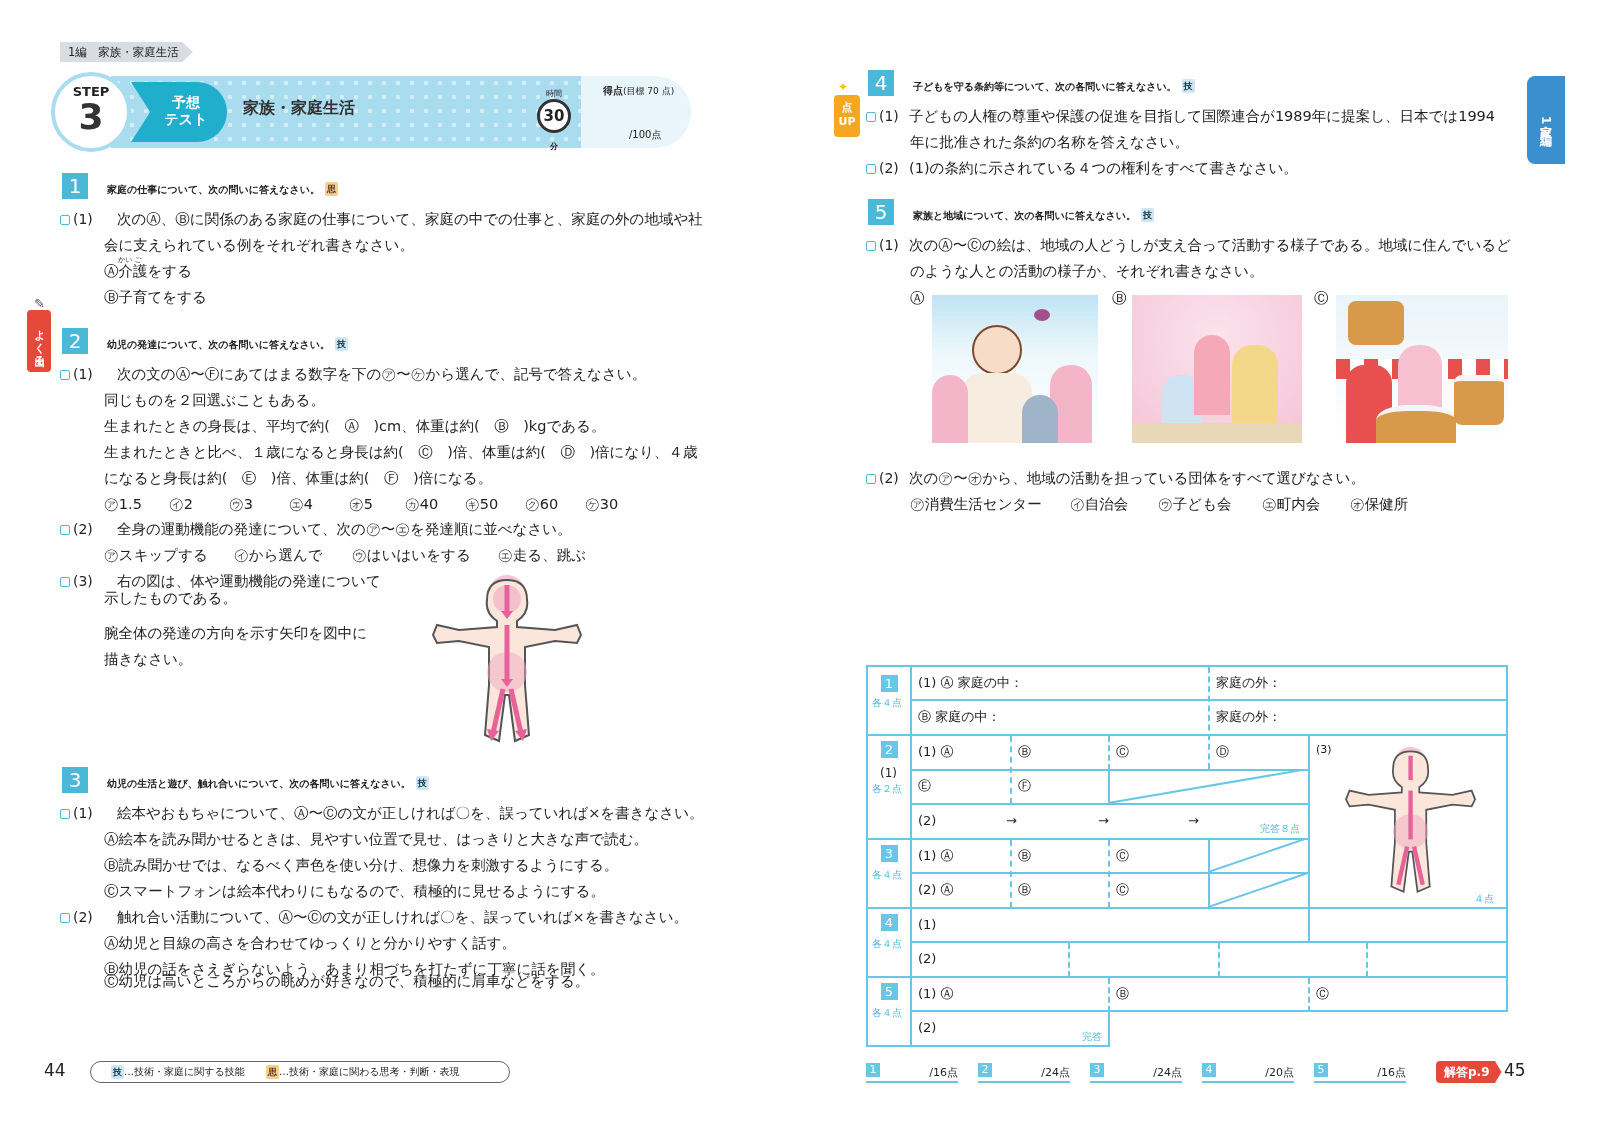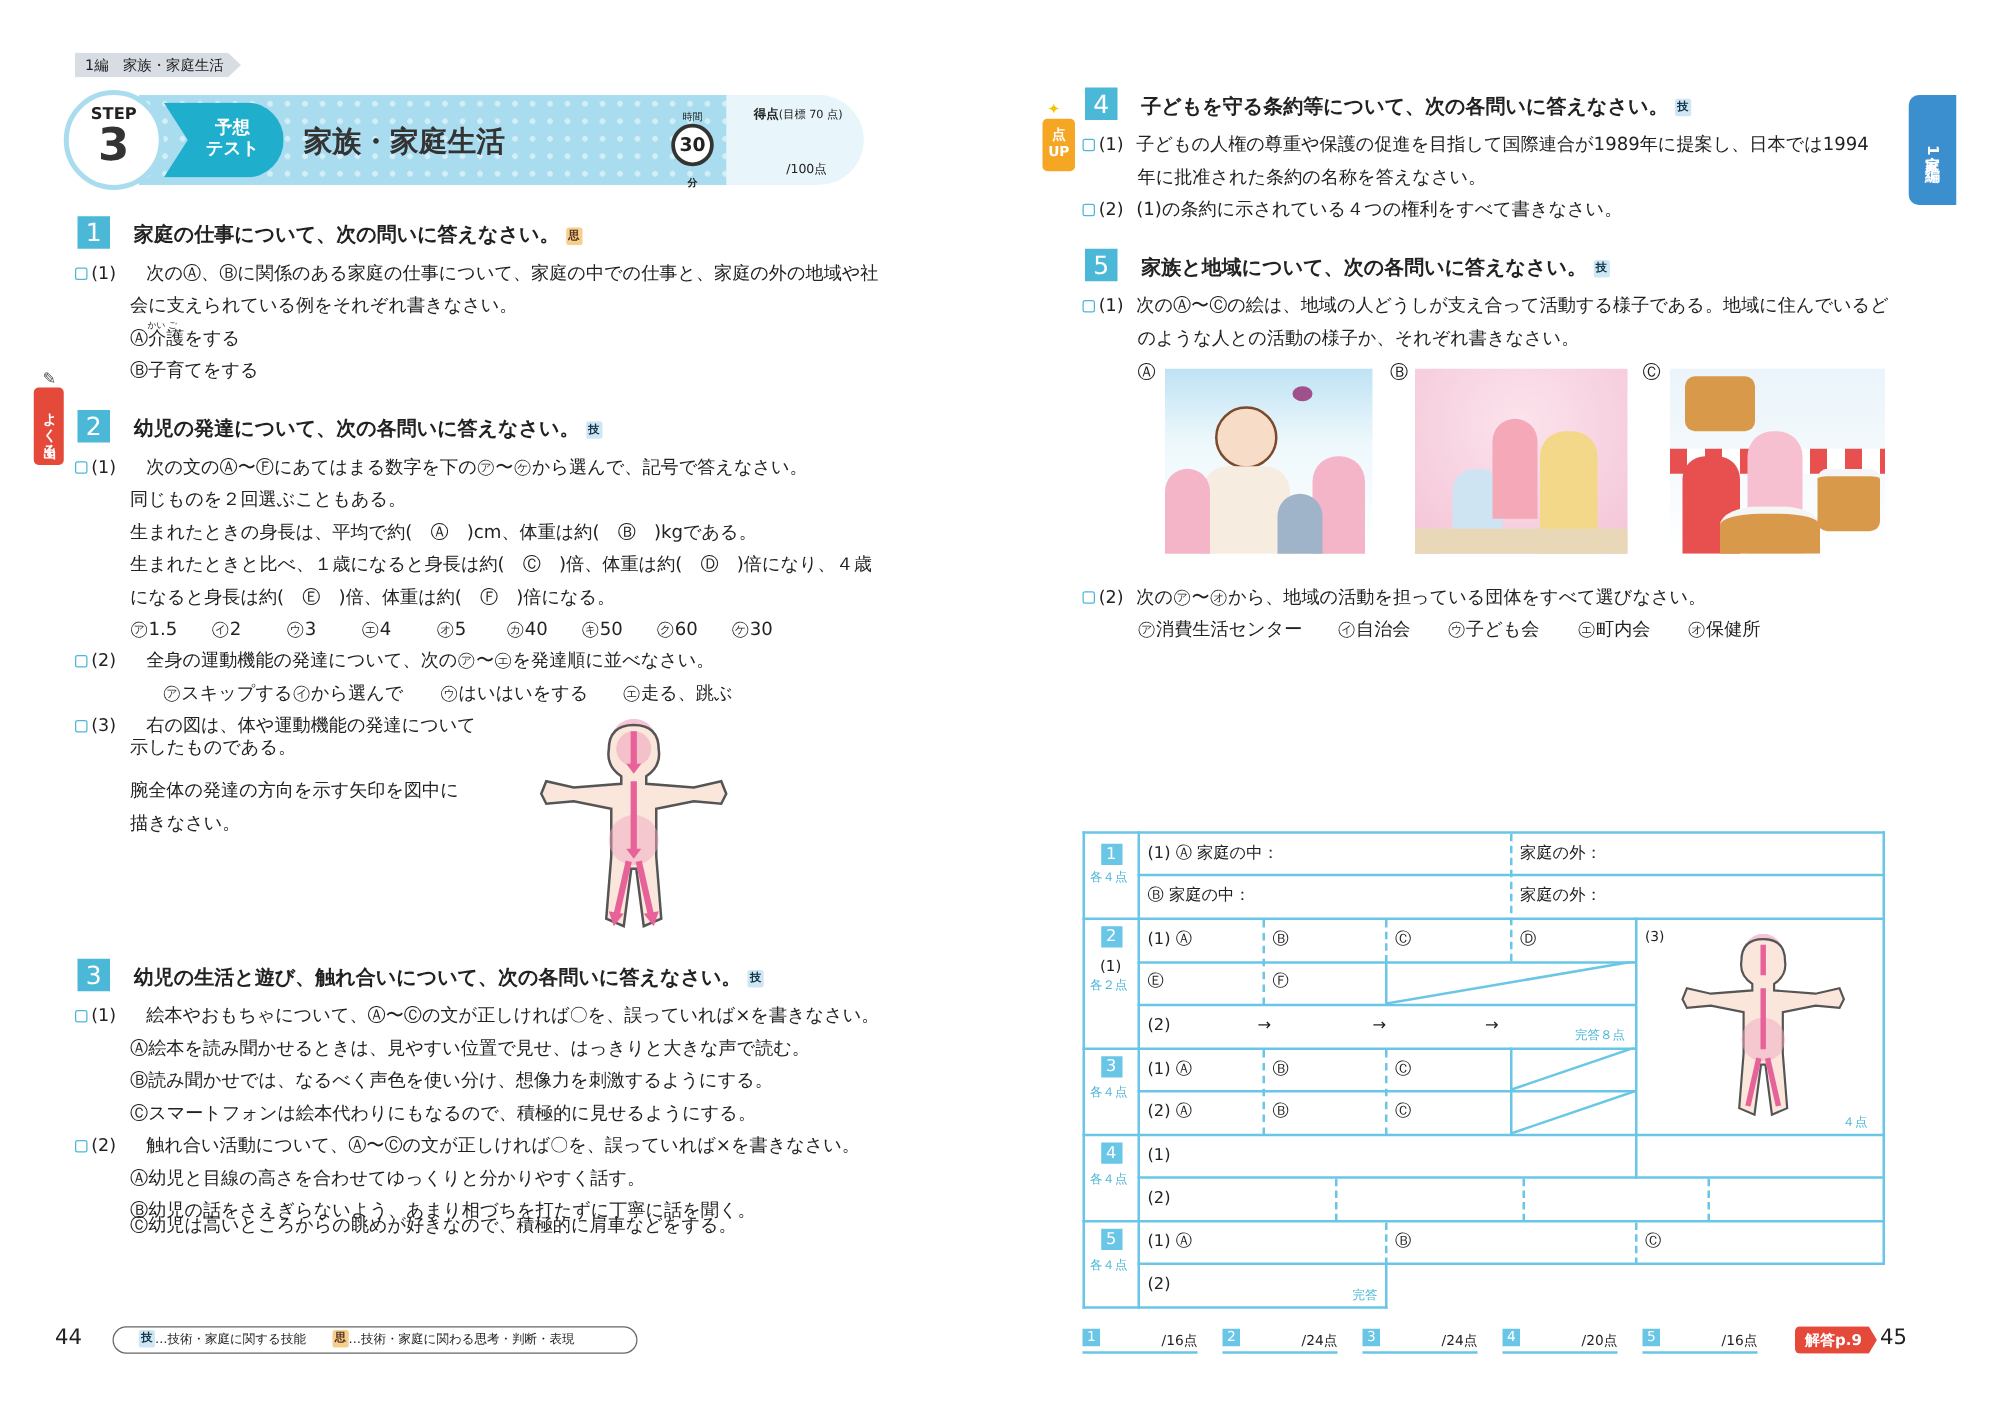--- a/index.html
+++ b/index.html
@@ -1,20 +1,20 @@
 <!DOCTYPE html>
 <html><head>
 <meta charset="utf-8">
 <style>
   *{box-sizing:border-box;margin:0;padding:0;}
   body{width:1600px;height:1129px;background:#fff;font-family:"DejaVu Sans","Liberation Sans",sans-serif;color:#222;position:relative;overflow:hidden;}
   .abs{position:absolute;}
   .txt{font-size:14.5px;line-height:26px;white-space:nowrap;}
   .qnum{display:inline-block;width:26px;height:26px;background:#4cb8d8;color:#fff;font-size:20px;line-height:26px;text-align:center;}
-  .heading{font-size:16px;font-weight:bold;line-height:26px;white-space:nowrap;}
+  .heading{font-size:10px;font-weight:bold;line-height:26px;white-space:nowrap;}
   .tag{display:inline-block;font-size:9px;line-height:14px;padding:0 2px;margin-left:5px;vertical-align:middle;border-radius:2px;font-weight:bold;}
   .tag-gi{background:#cfe7f5;color:#134;}
   .tag-shi{background:#f6cf8c;color:#532;}
   .check{display:inline-block;width:10px;height:10px;border:1.5px solid #4cb8d8;border-radius:2px;margin-right:3px;vertical-align:middle;}
   .sub{display:inline-block;width:44px;font-size:14px;}
   .cell{position:absolute;font-size:13px;line-height:16px;white-space:nowrap;}
   .line{position:absolute;background:#6ac6e6;}
   .dline{position:absolute;border-left:2px dashed #6ac6e6;}
   .small-blue{color:#4cb8d8;font-size:10px;}
   .sq{display:inline-block;width:17px;height:17px;background:#6ac6e6;color:#fff;font-size:13px;line-height:17px;text-align:center;}
@@ -28,21 +28,21 @@
   <div class="abs" style="left:60px;top:4px;width:540px;height:72px;background-color:#a9dcee;background-image:radial-gradient(#d4eef7 2px,transparent 2.5px);background-size:14px 14px;clip-path:polygon(0 0,96% 0,100% 50%,96% 100%,0 100%);"></div>
   <div class="abs" style="left:530px;top:4px;width:110px;height:72px;background:#e8f5fa;border-radius:0 36px 36px 0;"></div>
   <div class="abs" style="left:0;top:0;width:80px;height:80px;border-radius:50%;background:#fff;border:4px solid #a9dcee;text-align:center;">
     <div style="font-size:13px;font-weight:bold;margin-top:8px;">STEP</div>
     <div style="font-size:36px;font-weight:bold;line-height:36px;color:#333;">3</div>
   </div>
   <div class="abs" style="left:80px;top:10px;width:96px;height:60px;background:#1faecb;border-radius:0 30px 30px 0;clip-path:polygon(0 0,100% 0,100% 100%,0 100%,20% 50%);color:#fff;text-align:center;font-weight:bold;font-size:14px;line-height:17px;padding-top:12px;padding-left:14px;">
     <div>予想</div>
     <div>テスト</div>
   </div>
-  <div class="abs" style="left:192px;top:26px;font-size:23px;font-weight:bold;color:#333;">家族・家庭生活</div>
+  <div class="abs" style="left:192px;top:26px;font-size:16px;font-weight:bold;color:#333;">家族・家庭生活</div>
   <div class="abs" style="left:484px;top:16px;width:38px;height:50px;text-align:center;">
     <div style="font-size:8px;">時間</div>
     <div style="width:34px;height:34px;border:3px solid #333;border-radius:50%;margin:0 auto;background:#fff;font-weight:bold;font-size:15px;line-height:28px;">
       <span>30</span><span style="font-size:8px;">分</span>
     </div>
   </div>
   <div class="abs" style="left:552px;top:12px;font-size:10px;white-space:nowrap;"><b>得点</b><span style="font-size:9px;">(目標 70 点)</span></div>
   <div class="abs" style="left:578px;top:56px;font-size:10px;">/100点</div>
 </div>
 
@@ -80,21 +80,21 @@
   <span style="width:56px;">㋔5</span>
   <span style="width:60px;">㋕40</span>
   <span style="width:60px;">㋖50</span>
   <span style="width:60px;">㋗60</span>
   <span>㋘30</span>
 </div>
 <div class="abs txt" style="left:60px;top:516px;">
   <span class="check"></span><span class="sub">(2)</span><span>全身の運動機能の発達について、次の㋐〜㋓を発達順に並べなさい。</span>
 </div>
 <div class="abs txt" style="left:104px;top:542px;display:flex;">
-  <span style="width:130px;text-align:right;">㋐スキップする</span>
+  <span style="width:130px;">㋐スキップする</span>
   <span style="width:118px;">㋑から選んで</span>
   <span style="width:146px;">㋒はいはいをする</span>
   <span>㋓走る、跳ぶ</span>
 </div>
 <div class="abs txt" style="left:60px;top:568px;">
   <span class="check"></span><span class="sub">(3)</span><span>右の図は、体や運動機能の発達について</span>
 </div>
 <div class="abs txt" style="left:104px;top:586px;font-family:Liberation Mono, monospace;">示したものである。</div>
 <div class="abs txt" style="left:104px;top:620px;">腕全体の発達の方向を示す矢印を図中に</div>
 <div class="abs txt" style="left:104px;top:646px;">描きなさい。</div>

